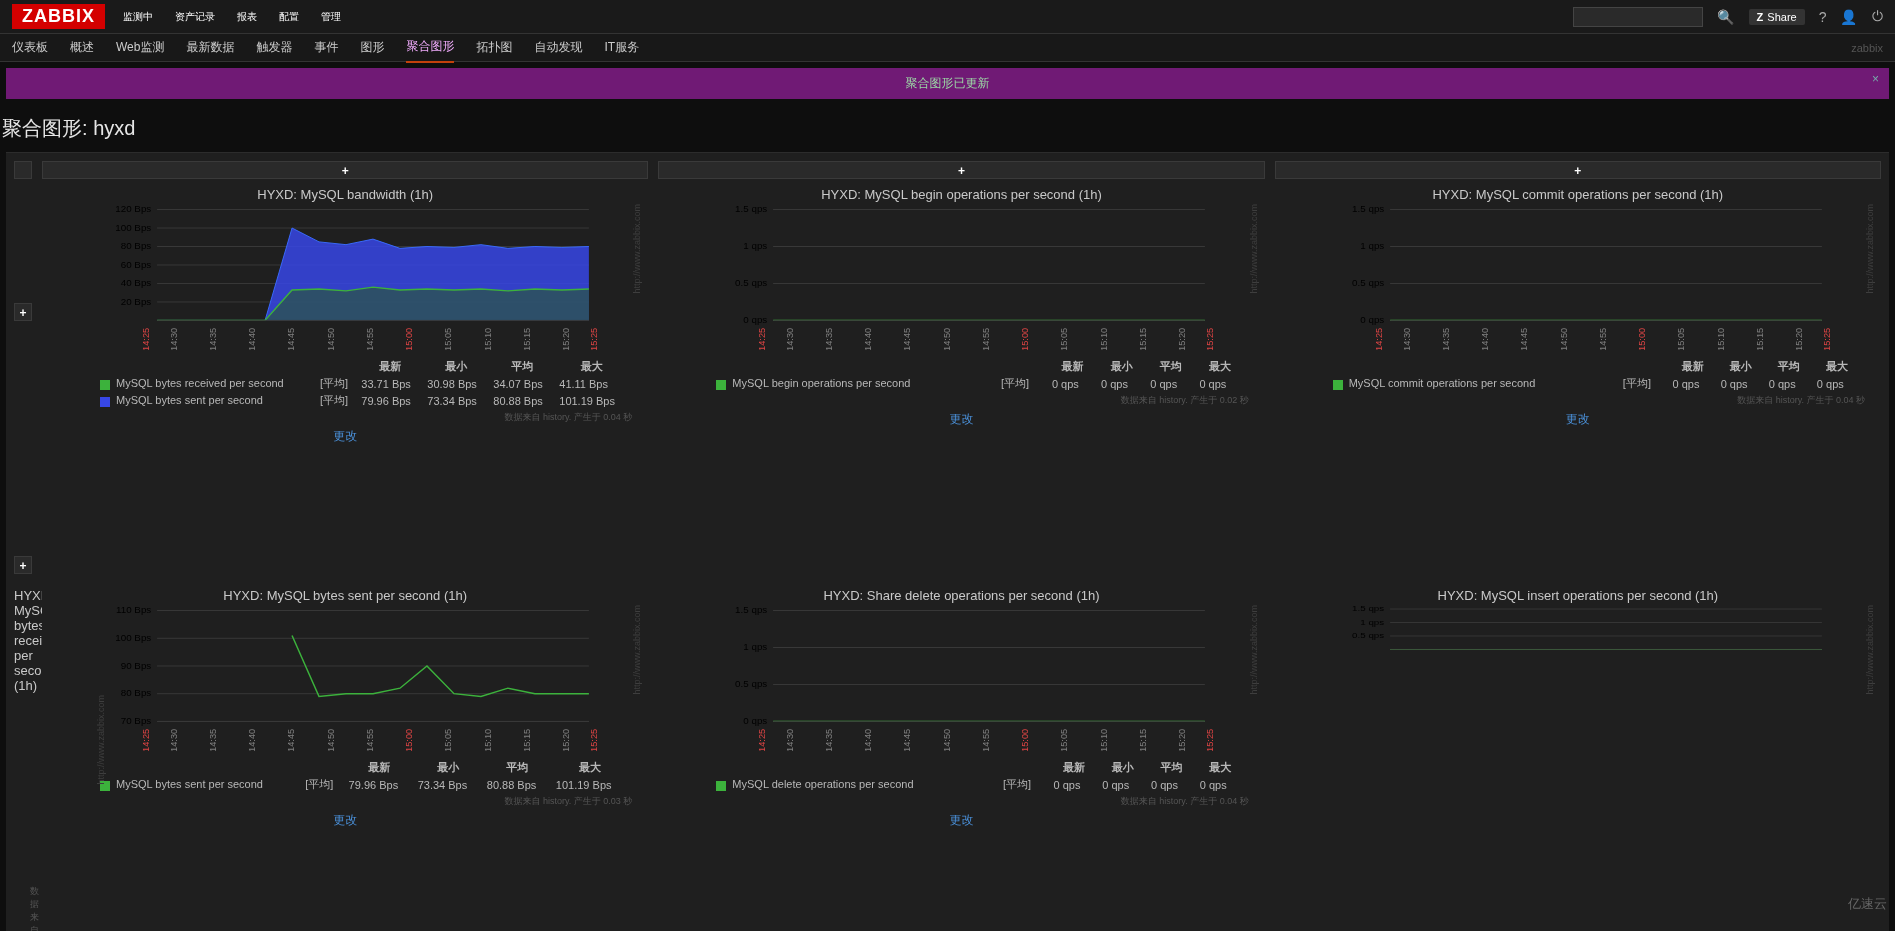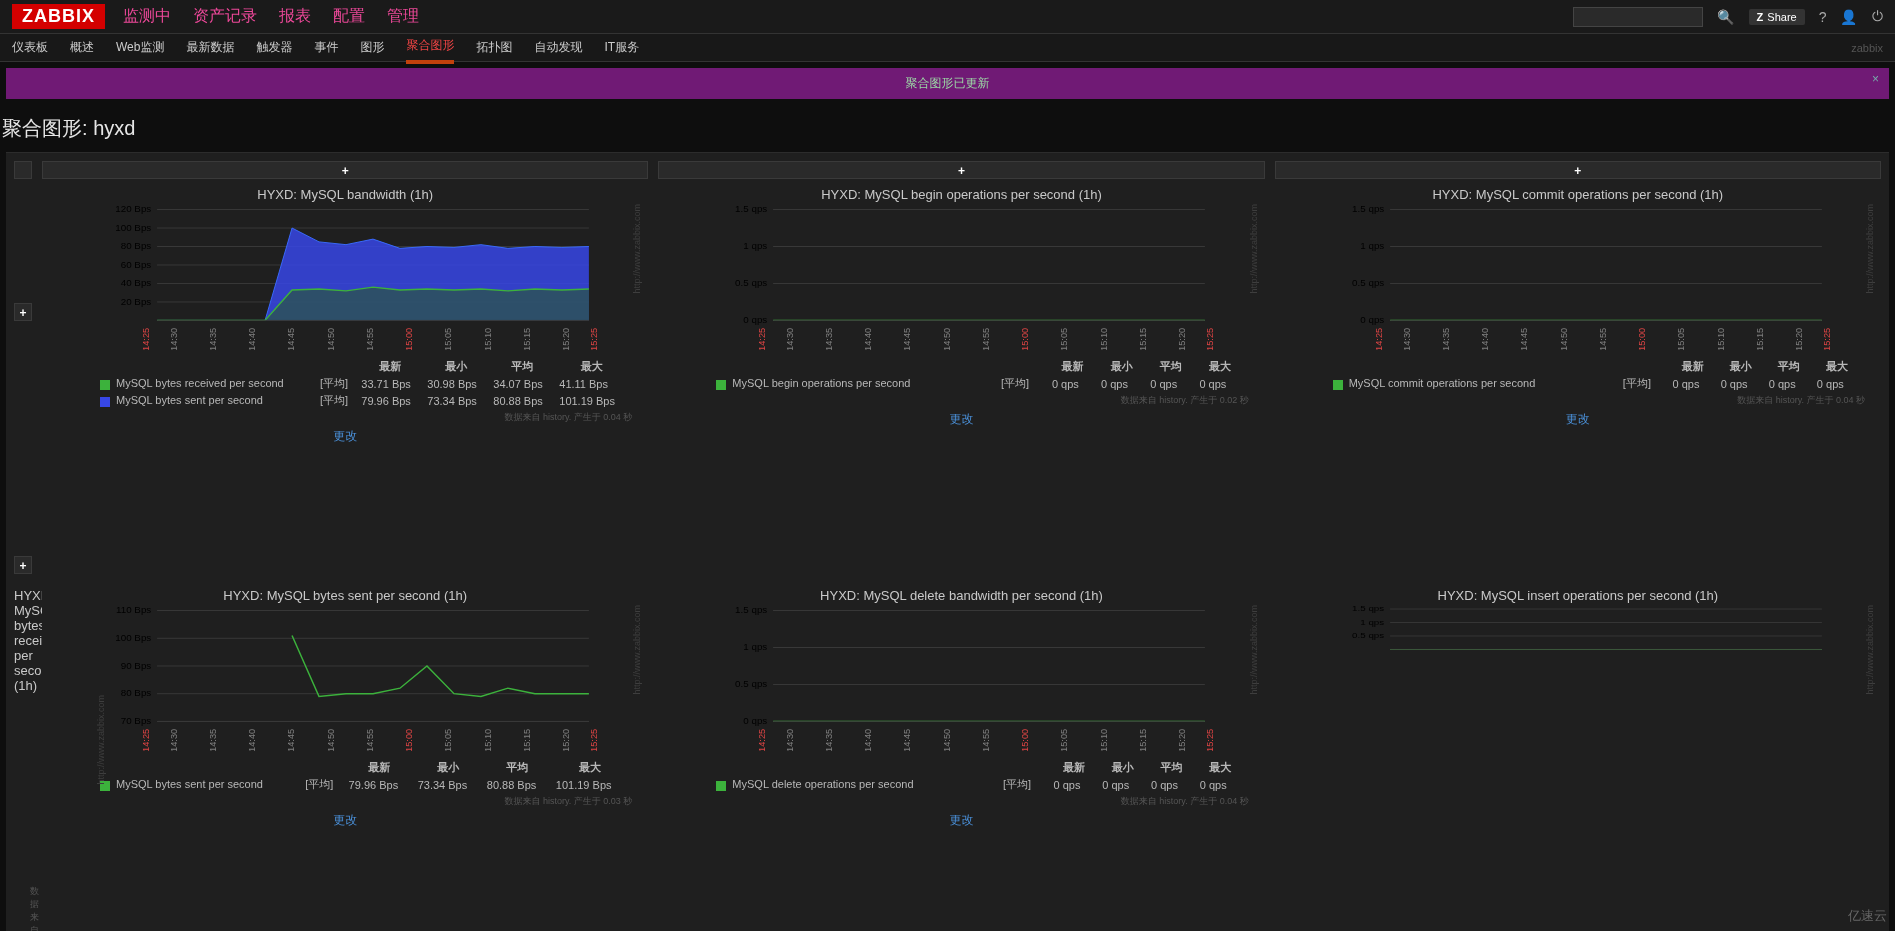--- a/index.html
+++ b/index.html
@@ -1,29 +1,29 @@
 <!DOCTYPE html>
 <html><head>
 <meta charset="utf-8">
 <style>
   *{box-sizing:border-box;margin:0;padding:0;}
   body{background:#0e0e0e;color:#d8d8d8;font-family:Arial,Helvetica,sans-serif;font-size:12px;width:1895px;}
   
   .topbar{background:#1a1a1a;height:34px;display:flex;align-items:center;padding:0 12px;border-bottom:1px solid #333;}
   .logo{background:#d40000;color:#fff;font-weight:bold;font-size:18px;letter-spacing:1px;padding:2px 10px;margin-right:18px;}
   .topnav{display:flex;gap:22px;flex:1;}
-  .topnav span{color:#ec4899;font-size:16px;cursor:pointer;}
+  .topnav span{color:#ffffff;font-size:10px;cursor:pointer;}
   .toptools{display:flex;align-items:center;gap:14px;}
   .search{background:#2a2a2a;border:1px solid #444;height:20px;width:130px;color:#ccc;padding:0 4px;}
   .share{background:#333;color:#fff;font-size:11px;padding:2px 8px;border-radius:2px;display:flex;align-items:center;gap:4px;}
   .icon-btn{color:#aaa;cursor:pointer;font-size:14px;}
   
   .subbar{background:#181818;height:28px;display:flex;align-items:center;padding:0 12px;gap:22px;border-bottom:1px solid #333;position:relative;}
   .subbar span{color:#ccc;font-size:12px;cursor:pointer;padding:6px 0;}
-  .subbar span.active{border-bottom:4px solid #c2410c;color:#ef4444;}
+  .subbar span.active{border-bottom:2px solid #c2410c;color:#f0abfc;}
   .subbar .brand{position:absolute;right:12px;color:#555;font-size:11px;}
   
   .banner{background:#701a75;color:#9bd8a5;text-align:center;padding:7px 0;margin:6px 6px 0 6px;position:relative;font-size:12px;}
   .banner .close{position:absolute;right:10px;top:4px;color:#7aa;cursor:pointer;}
   
   .page-title{font-size:20px;color:#e6e6e6;padding:16px 14px 10px 2px;}
   
   .board{background:#1f1f1f;margin:0 6px;padding:8px;border-top:1px solid #2c2c2c;}
   .add-row{display:flex;gap:10px;}
   .add-btn{flex:1;background:#2a2a2a;color:#fff;text-align:center;font-weight:bold;font-size:12px;height:18px;line-height:18px;cursor:pointer;border:1px solid #3a3a3a;}
@@ -47,21 +47,21 @@
   
   .legend{width:100%;padding:4px 20px 2px 54px;color:#b8b8b8;font-size:11px;}
   .legend table{width:100%;border-collapse:collapse;}
   .legend th{color:#b8b8b8;font-weight:bold;text-align:center;padding:1px 4px;}
   .legend td{padding:1px 4px;white-space:nowrap;}
   .legend td.lname{text-align:left;}
   .legend .sw{display:inline-block;width:10px;height:10px;margin-right:6px;vertical-align:middle;}
   .footer-note{text-align:right;color:#555;font-size:9px;padding:0 16px;}
   .change-link{text-align:center;color:#4a90d9;font-size:12px;padding:4px 0 10px 0;cursor:pointer;}
   
-  .corner-wm{position:fixed;right:8px;bottom:6px;color:#bbb;opacity:.45;font-size:13px;pointer-events:none;text-align:right;}
+  .corner-wm{position:fixed;right:8px;bottom:18px;color:#bbb;opacity:.45;font-size:13px;pointer-events:none;text-align:right;}
 </style>
 </head>
 <body>
 
 <div class="topbar">
   <div class="logo">ZABBIX</div>
   <div class="topnav" id="topnav">
       <span>监测中</span>
       <span>资产记录</span>
       <span>报表</span>
@@ -402,21 +402,21 @@
                 <td>80.88 Bps</td>
                 <td>101.19 Bps</td>
               </tr>
             </tbody>
           </table>
         </div>
         <div class="footer-note">数据来自 history. 产生于 0.03 秒</div>
         <div class="change-link">更改</div>
       </div>
       <div class="cell">
-        <div class="chart-title">HYXD: MySQL delete bandwidth per second (1h)</div>
+        <div class="chart-title">HYXD: Share delete operations per second (1h)</div>
         <div class="chart-wrap">
           <svg class="chart" viewBox="-48 -6 518 158" preserveAspectRatio="none">
             <line class="grid-line" x1="0" y1="120" x2="440" y2="120"></line>
             <text class="axis" x="-6" y="123" text-anchor="end" font-size="10">0 qps</text>
             <line class="grid-line" x1="0" y1="80" x2="440" y2="80"></line>
             <text class="axis" x="-6" y="83" text-anchor="end" font-size="10">0.5 qps</text>
             <line class="grid-line" x1="0" y1="40" x2="440" y2="40"></line>
             <text class="axis" x="-6" y="43" text-anchor="end" font-size="10">1 qps</text>
             <line class="grid-line" x1="0" y1="0" x2="440" y2="0"></line>
             <text class="axis" x="-6" y="3" text-anchor="end" font-size="10">1.5 qps</text>

